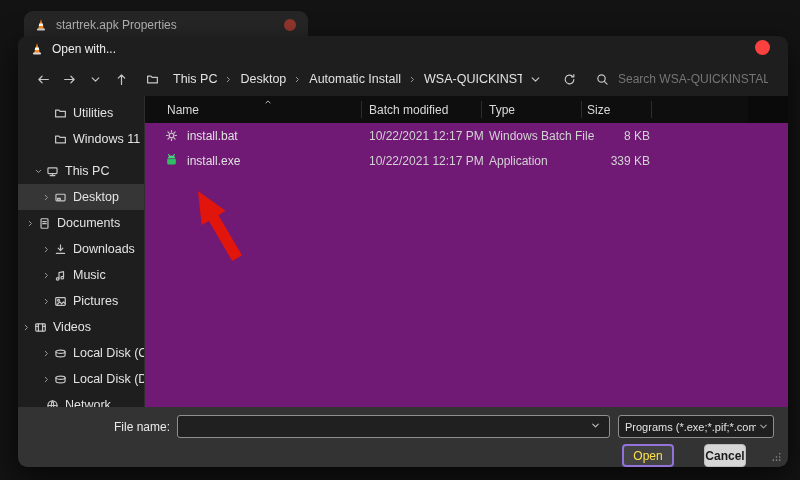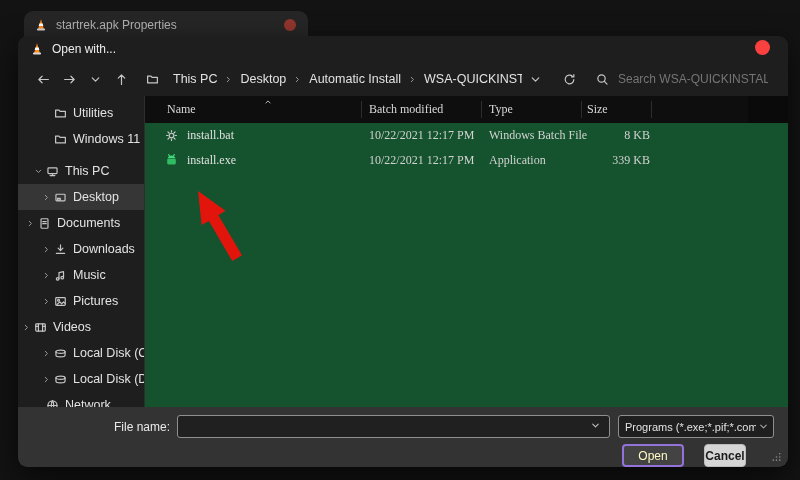--- a/index.html
+++ b/index.html
@@ -42,21 +42,21 @@
   }
   
   .content{position:absolute;left:0;top:60px;right:0;bottom:60px;display:flex;overflow:hidden;}
   .sidebar{width:127px;flex:0 0 auto;position:relative;padding-top:4px;box-sizing:border-box;overflow:hidden;border-right:1px solid #2e2e2e;}
   .s-item{height:26px;display:flex;align-items:center;color:#e3e3e3;font-size:12.5px;white-space:nowrap;}
   .s-item.sel{background:#363636;}
   .s-item.group-gap{margin-top:6px;}
   .s-chev{width:16px;height:12px;display:flex;align-items:center;justify-content:center;color:#9b9b9b;flex:0 0 auto;}
   .s-label{margin-left:6px;overflow:hidden;}
   
-  .listpane{flex:1;background:#14532d;position:relative;overflow:hidden;font-family:Liberation Serif, serif;}
+  .listpane{flex:1;background:#701a75;position:relative;overflow:hidden;}
   .lheader{position:relative;height:27px;background:#0e0e0e;display:flex;align-items:center;color:#d9d9d9;font-size:12px;}
   .lh-name{position:absolute;left:22px;}
   .lh-caret{position:absolute;left:118px;top:1px;color:#bdbdbd;}
   .lh-date{position:absolute;left:224px;}
   .lh-type{position:absolute;left:344px;}
   .lh-size{position:absolute;left:442px;}
   .lh-sep{position:absolute;top:5px;width:1px;height:17px;background:#2d2d2d;}
   .lh-block{position:absolute;right:0;top:0;width:40px;height:27px;background:#0a0a0a;}
   .frow{position:relative;height:25px;display:flex;align-items:center;color:#e0e0e0;font-size:12px;}
   .f-ico{position:absolute;left:20px;top:6px;}
@@ -80,21 +80,21 @@
     position:absolute;left:600px;top:8px;width:156px;height:23px;box-sizing:border-box;
     background:#1f1f1f;border:1px solid #8f8f8f;border-radius:3px;
     display:flex;align-items:center;padding:0 4px 0 6px;color:#e2e2e2;font-size:11px;white-space:nowrap;overflow:hidden;
   }
   .ft-select .txt{flex:1;overflow:hidden;}
   .ft-select .chev{color:#a8a8a8;margin-left:2px;flex:0 0 auto;}
   .btn{
     position:absolute;top:37px;height:23px;box-sizing:border-box;border-radius:4px;
     display:flex;align-items:center;justify-content:center;font-size:12px;
   }
-  .btn-open{left:604px;width:62px;background:#434343;border:2px solid #9372da;color:#fef9c3;}
+  .btn-open{left:604px;width:52px;background:#434343;border:2px solid #9372da;color:#fde047;}
   .btn-cancel{left:686px;width:42px;background:#d6d6d6;border:1px solid #bcbcbc;color:#1c1c1c;font-weight:bold;}
   .grip{position:absolute;right:6px;bottom:5px;color:#8a8a8a;}
   
   .ico{display:inline-flex;flex:0 0 auto;color:#c6c6c6;}
   .ico svg{width:13px;height:13px;stroke:currentColor;fill:none;stroke-width:1.1;stroke-linecap:round;stroke-linejoin:round;}
   .ico.big svg{width:14px;height:14px;}
   .ico.fill svg{stroke:none;}
   .rot-down svg{transform:rotate(90deg);}
   
   .annot-arrow{position:absolute;left:0;top:0;pointer-events:none;}

